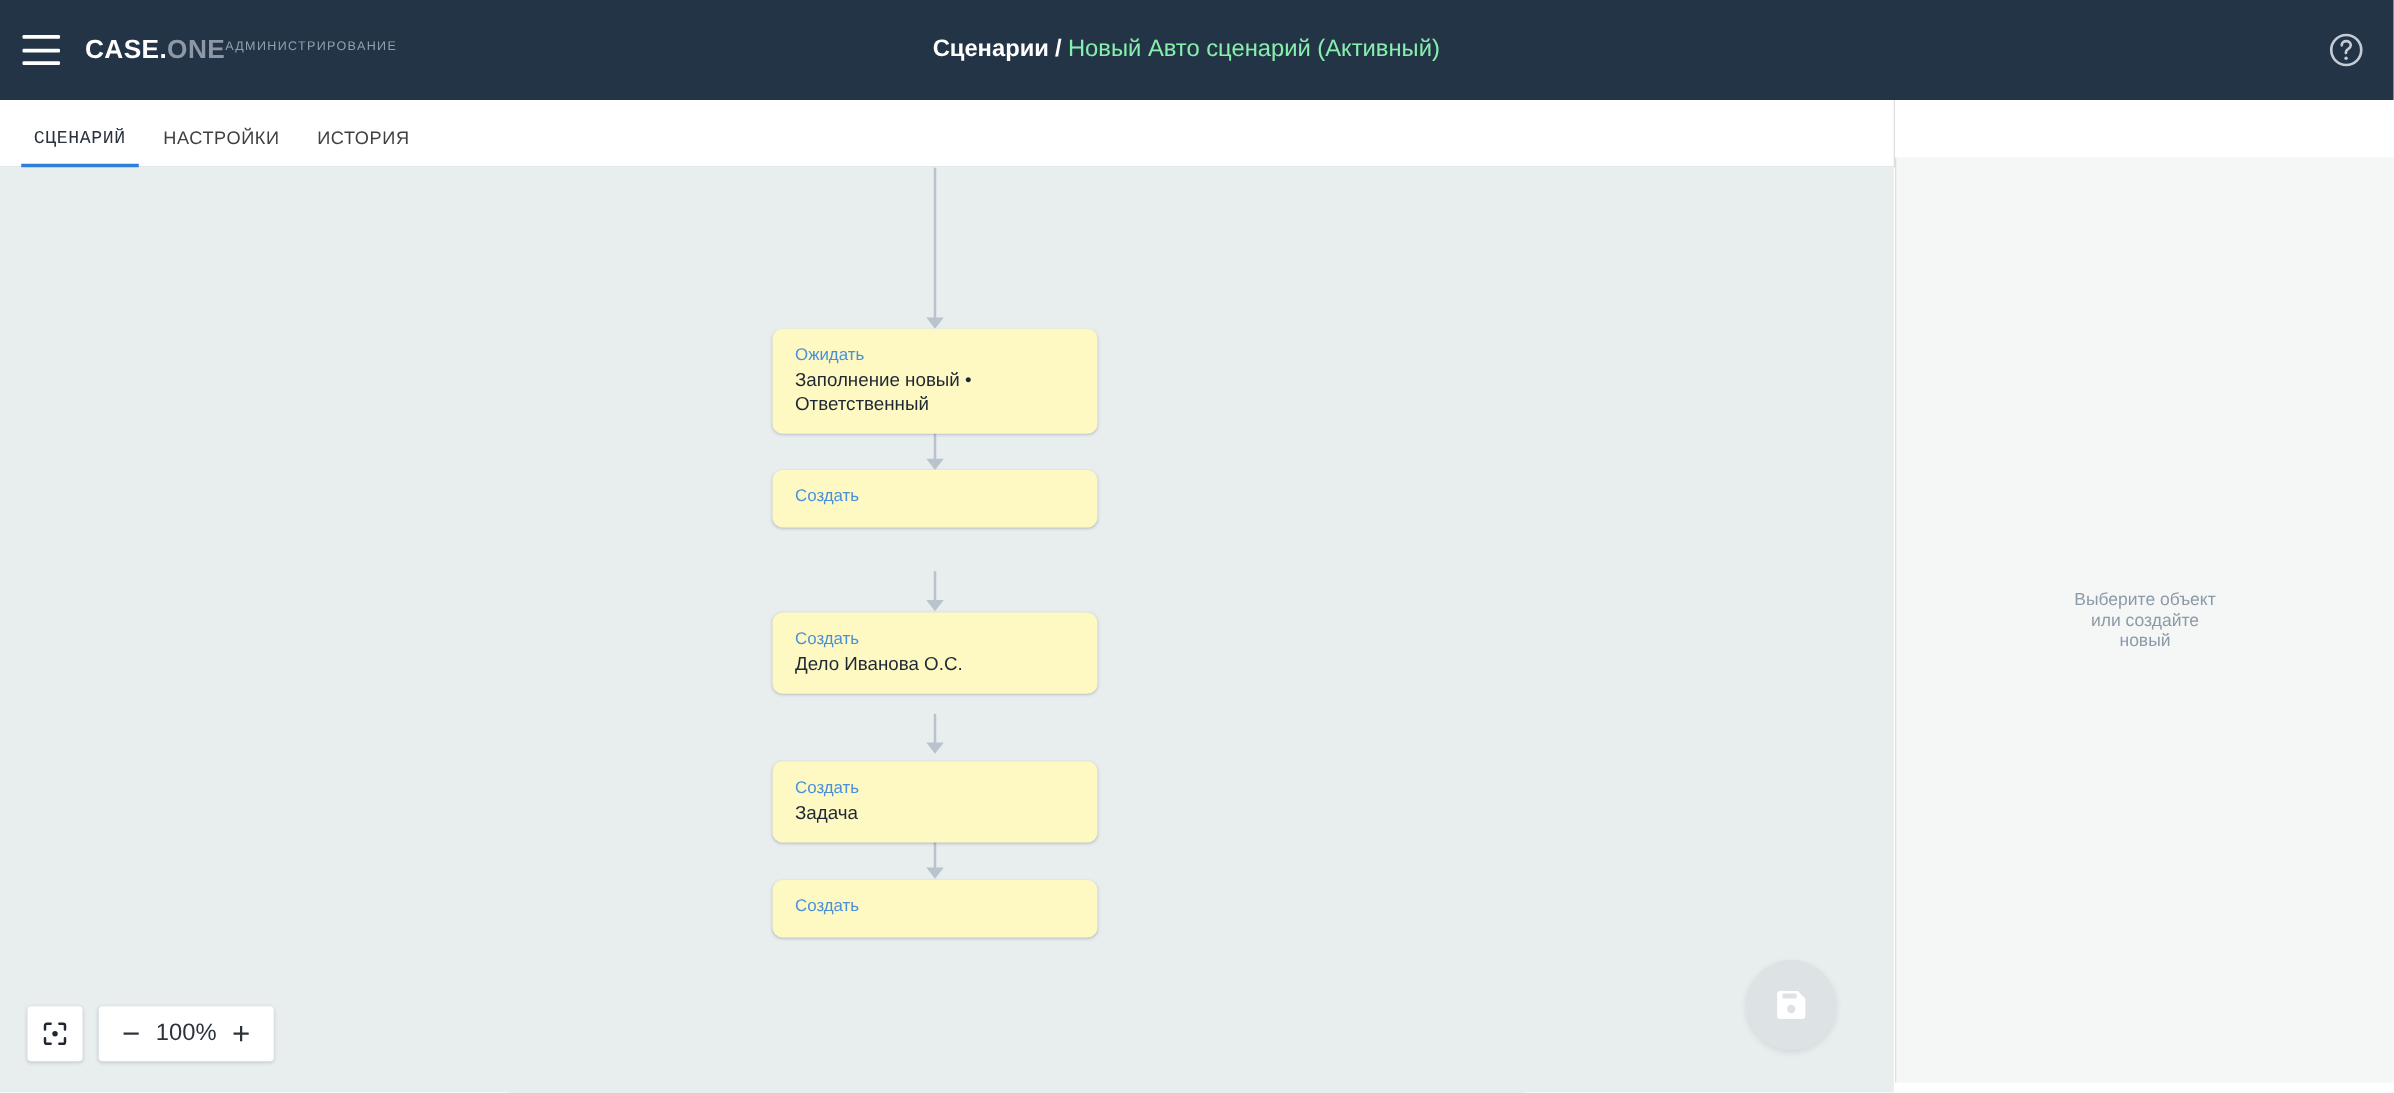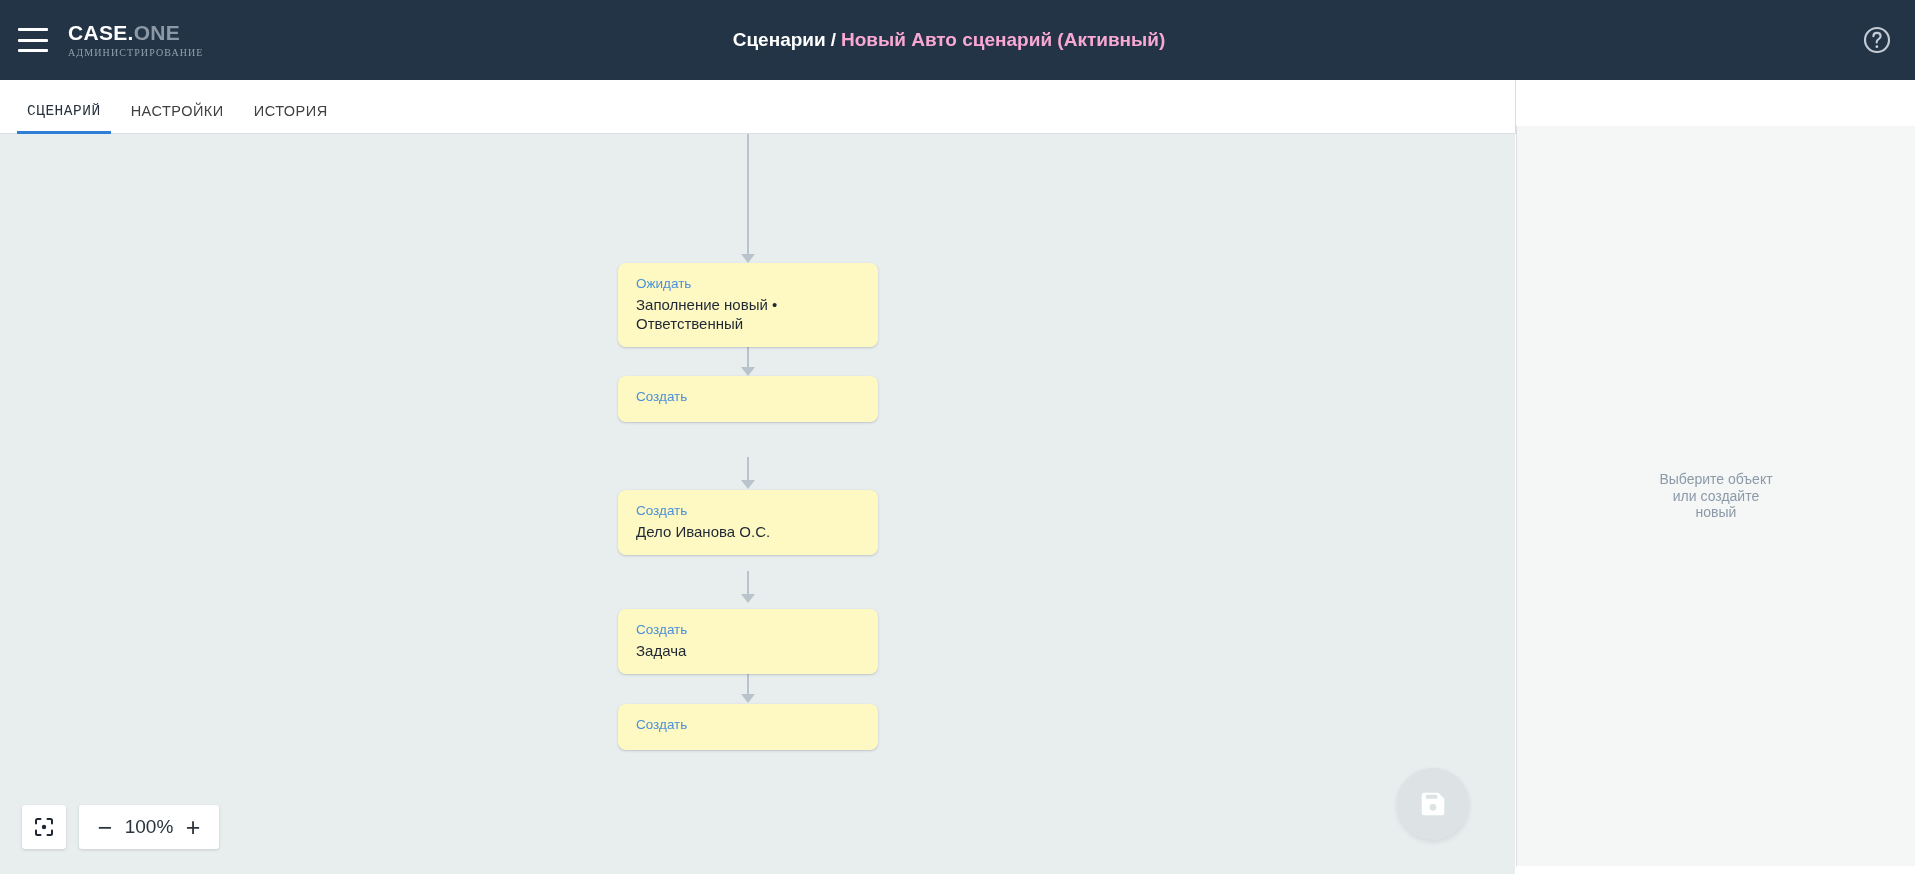--- a/index.html
+++ b/index.html
@@ -22,38 +22,38 @@
   .burger {
     width: 30px; height: 24px;
     margin-left: 18px; margin-right: 20px;
     display: flex; flex-direction: column; justify-content: space-between;
     cursor: pointer;
   }
   .burger span {
     display: block; height: 3px; width: 30px;
     background: #ffffff; border-radius: 1px;
   }
-  .brand { display: flex; flex-direction: column; justify-content: center; }
+  .brand { display: flex; flex-direction: row; justify-content: center; }
   .brand-title {
     font-size: 21px; font-weight: bold; letter-spacing: 0.3px; line-height: 1.05;
   }
   .brand-title .b1 { color: #ffffff; }
   .brand-title .b2 { color: #8c98a6; }
   .brand-sub {
     font-size: 10px; letter-spacing: 1.1px; color: #93a0ae;
-    margin-top: 3px; font-weight: normal; font-family: Liberation Serif, serif;
+    margin-top: 3px; font-weight: normal;
   }
   .topbar-title {
     position: absolute; left: 0; right: 17px; top: 0; height: 80px;
     display: flex; align-items: center; justify-content: center;
     font-size: 19px; font-weight: bold; pointer-events: none;
   }
   .topbar-title .t-main { color: #ffffff; }
   .topbar-title .t-sep  { color: #ffffff; margin: 0 5px; }
-  .topbar-title .t-sub  { color: #f9a8d4; font-weight: bold; }
+  .topbar-title .t-sub  { color: #86efac; font-weight: normal; }
   .help-btn {
     position: absolute; right: 22px; top: 50%; transform: translateY(-50%);
     width: 32px; height: 32px; cursor: pointer;
   }
 
   
   .tabbar {
     position: absolute; top: 80px; left: 0;
     width: 1515px; height: 54px;
     background: #ffffff;

